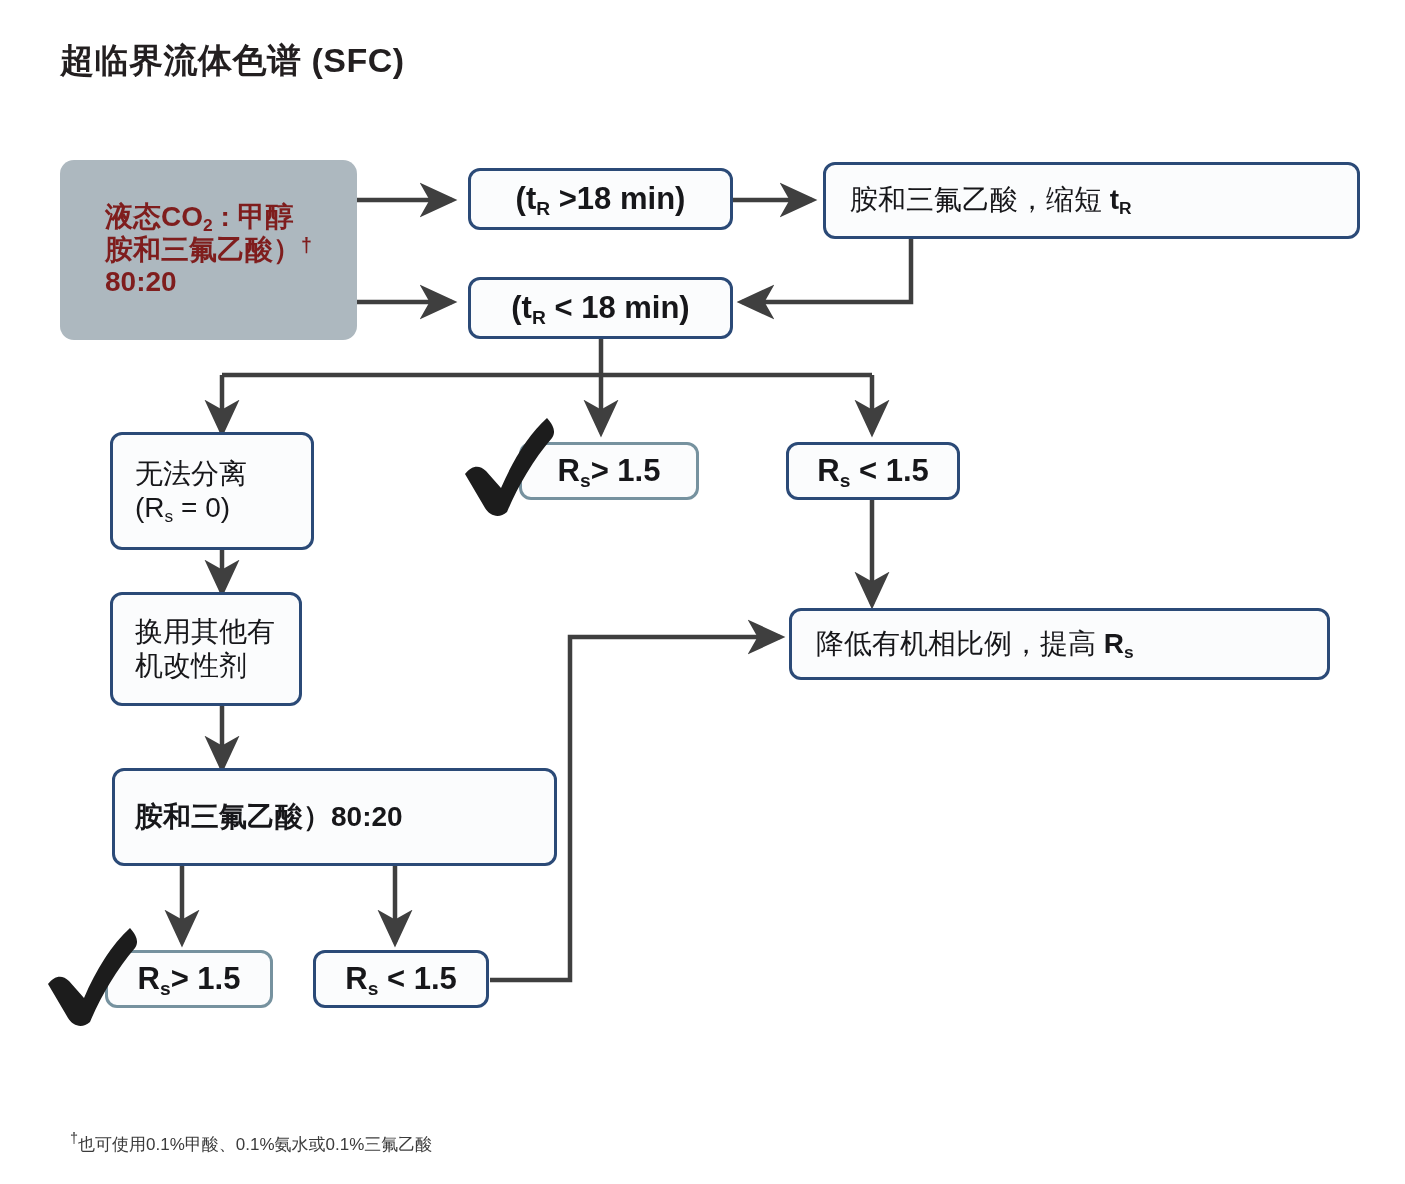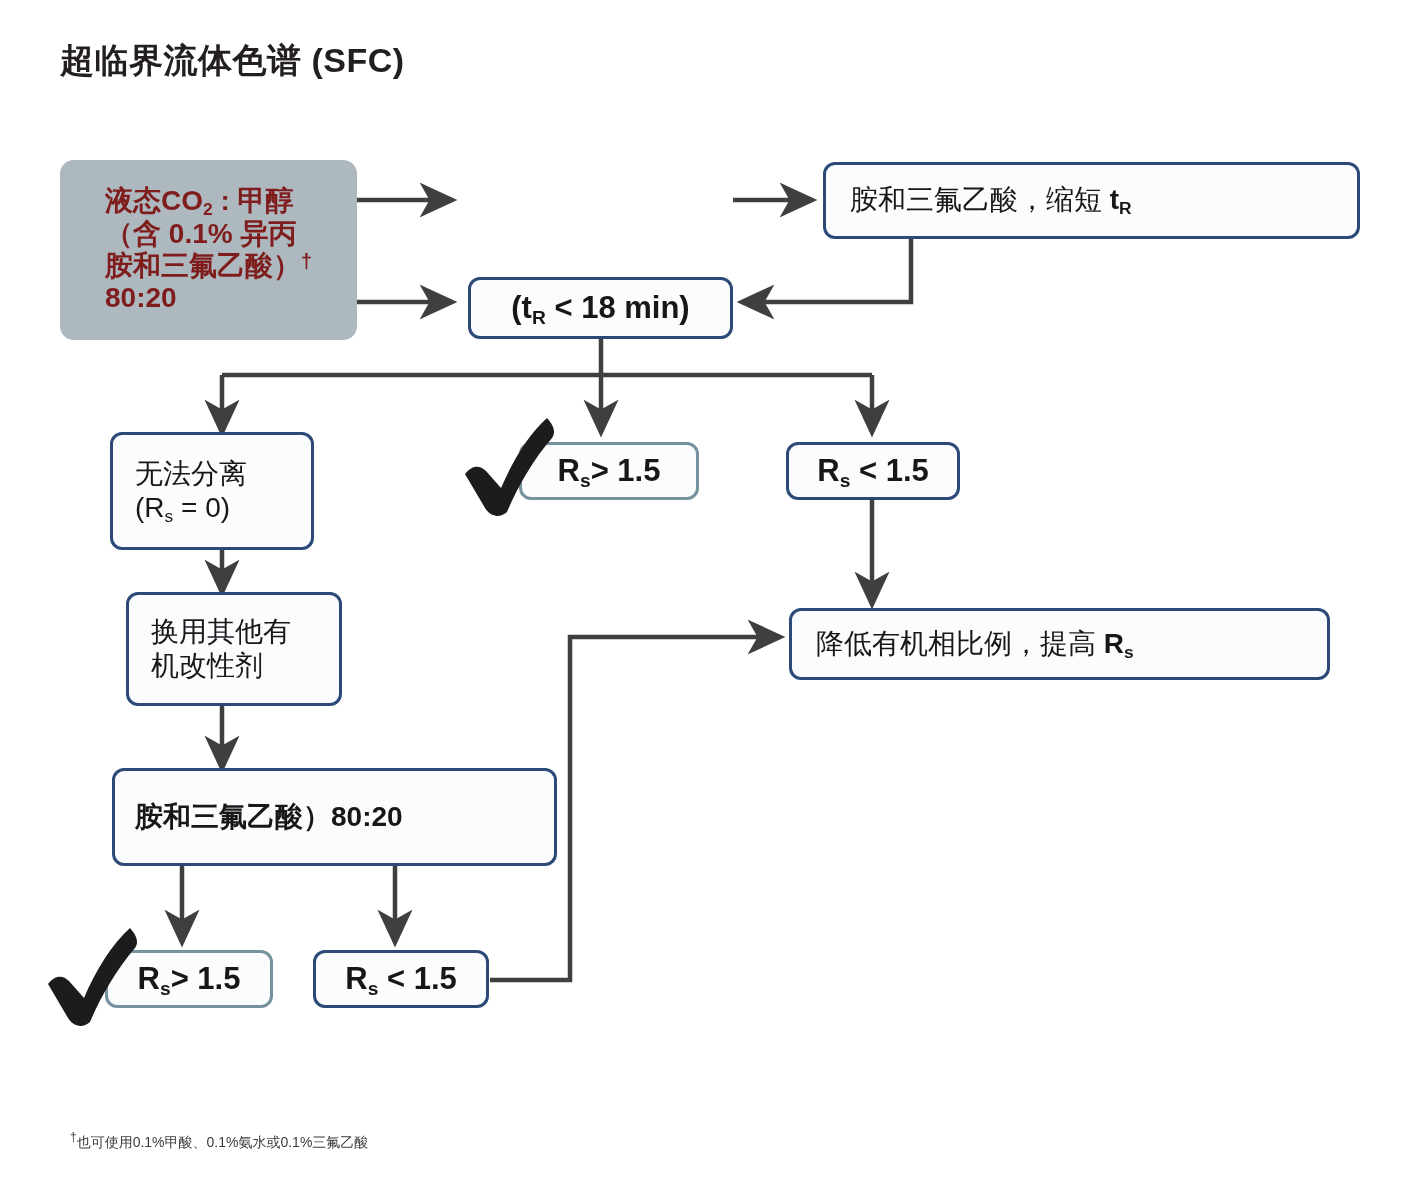--- a/index.html
+++ b/index.html
@@ -58,21 +58,21 @@
   sub{font-size:0.62em;vertical-align:-0.30em;line-height:0;}
 
   .nowrap{white-space:nowrap;}
 
   
   .check{position:absolute;width:110px;height:110px;}
 
   
   .footnote{
     position:absolute;left:70px;top:1130px;
-    font-size:14px;color:#3b3b3b;white-space:nowrap;
+    font-size:17px;color:#3b3b3b;white-space:nowrap;
   }
   .footnote sup{font-size:0.85em;}
 </style>
 </head>
 <body>
 
 <div id="canvas">
 
   <div class="title">超临界流体色谱 (SFC)</div>
 
@@ -112,26 +112,28 @@
     </g>
 
     <g stroke="#3f3f3f" stroke-width="4.5" fill="none">
       <path d="M222,375 L872,375"></path>
     </g>
   </svg>
 
   <div class="node start" style="left:60px;top:160px;width:297px;height:180px;">
     <div>
       <div class="nowrap"><span>液态CO</span><sub>2</sub><span> : 甲醇</span></div>
-      <div class="nowrap">（含 0.1% 异丙</div>
       <div class="nowrap"><span>胺和三氟乙酸）</span><span style="font-size:0.7em;vertical-align:0.35em;">†</span></div>
       <div class="nowrap">80:20</div>
     </div>
   </div>
 
+  <div class="node center bold" style="left:468px;top:168px;width:265px;height:62px;font-size:31px;">
+    <span class="nowrap"><span>(t</span><sub>R</sub><span> &gt;18 min)</span></span>
+  </div>
 
   <div class="node center bold" style="left:468px;top:277px;width:265px;height:62px;font-size:31px;">
     <span class="nowrap"><span>(t</span><sub>R</sub><span> &lt; 18 min)</span></span>
   </div>
 
   <div class="node" style="left:823px;top:162px;width:537px;height:77px;padding-left:24px;">
     <span class="nowrap"><span>胺和三氟乙酸，缩短 </span><b><span>t</span><sub>R</sub></b></span>
   </div>
 
   <div class="node" style="left:110px;top:432px;width:204px;height:118px;padding-left:22px;">
@@ -142,21 +144,21 @@
   </div>
 
   <div class="node pass center bold" style="left:519px;top:442px;width:180px;height:58px;font-size:31px;">
     <span class="nowrap"><span>R</span><sub>s</sub><span>&gt; 1.5</span></span>
   </div>
 
   <div class="node center bold" style="left:786px;top:442px;width:174px;height:58px;font-size:31px;">
     <span class="nowrap"><span>R</span><sub>s</sub><span> &lt; 1.5</span></span>
   </div>
 
-  <div class="node" style="left:110px;top:592px;width:216px;height:114px;padding-left:22px;margin-left:16px;">
+  <div class="node" style="left:110px;top:592px;width:192px;height:114px;padding-left:22px;">
     <div>
       <div class="nowrap">换用其他有</div>
       <div class="nowrap">机改性剂</div>
     </div>
   </div>
 
   <div class="node bold" style="left:112px;top:768px;width:445px;height:98px;padding-left:20px;">
     <div>
       <div class="nowrap">胺和三氟乙酸）80:20</div>
     </div>

